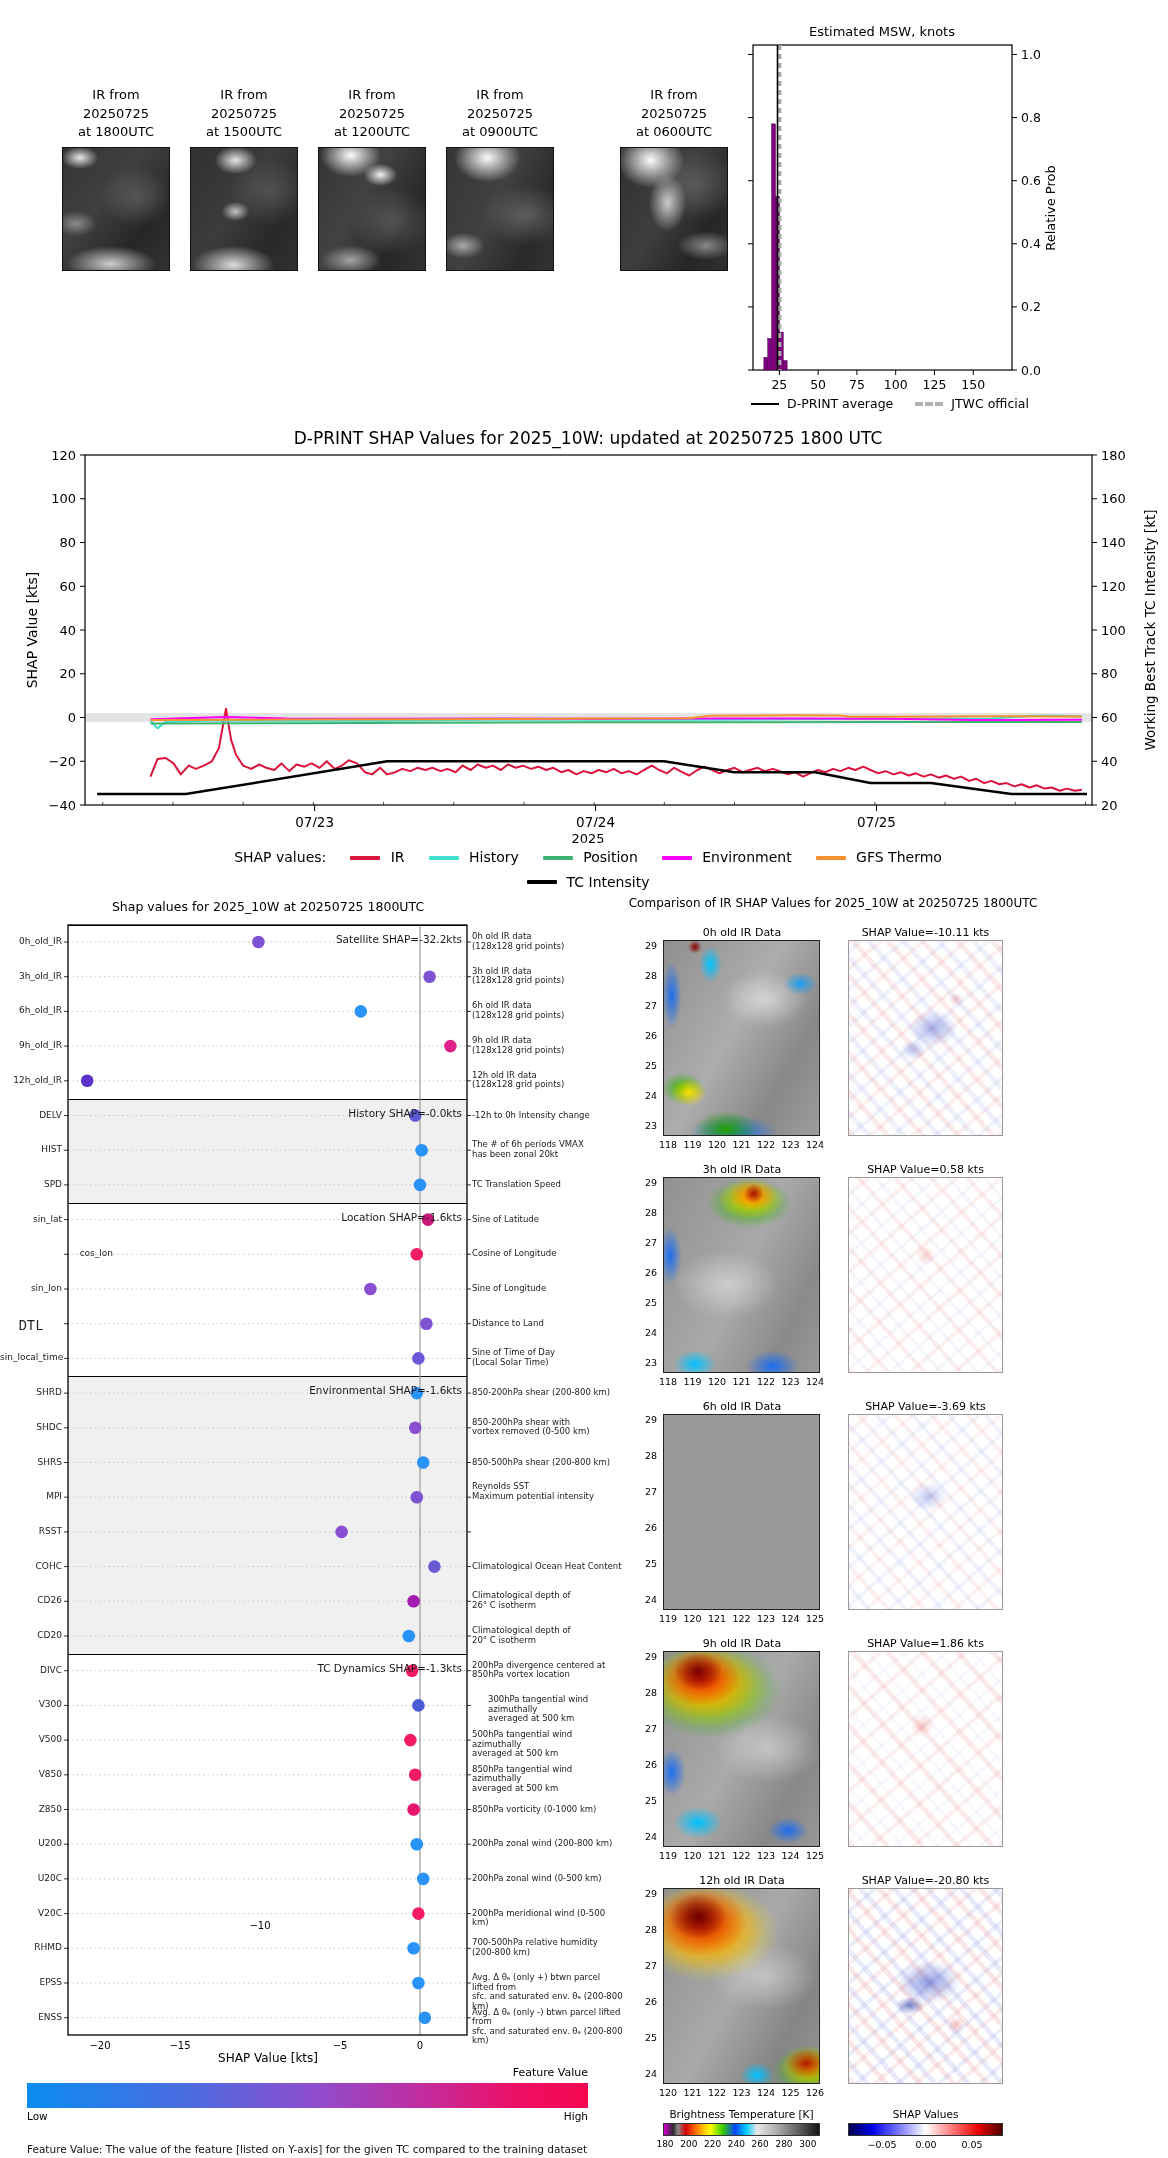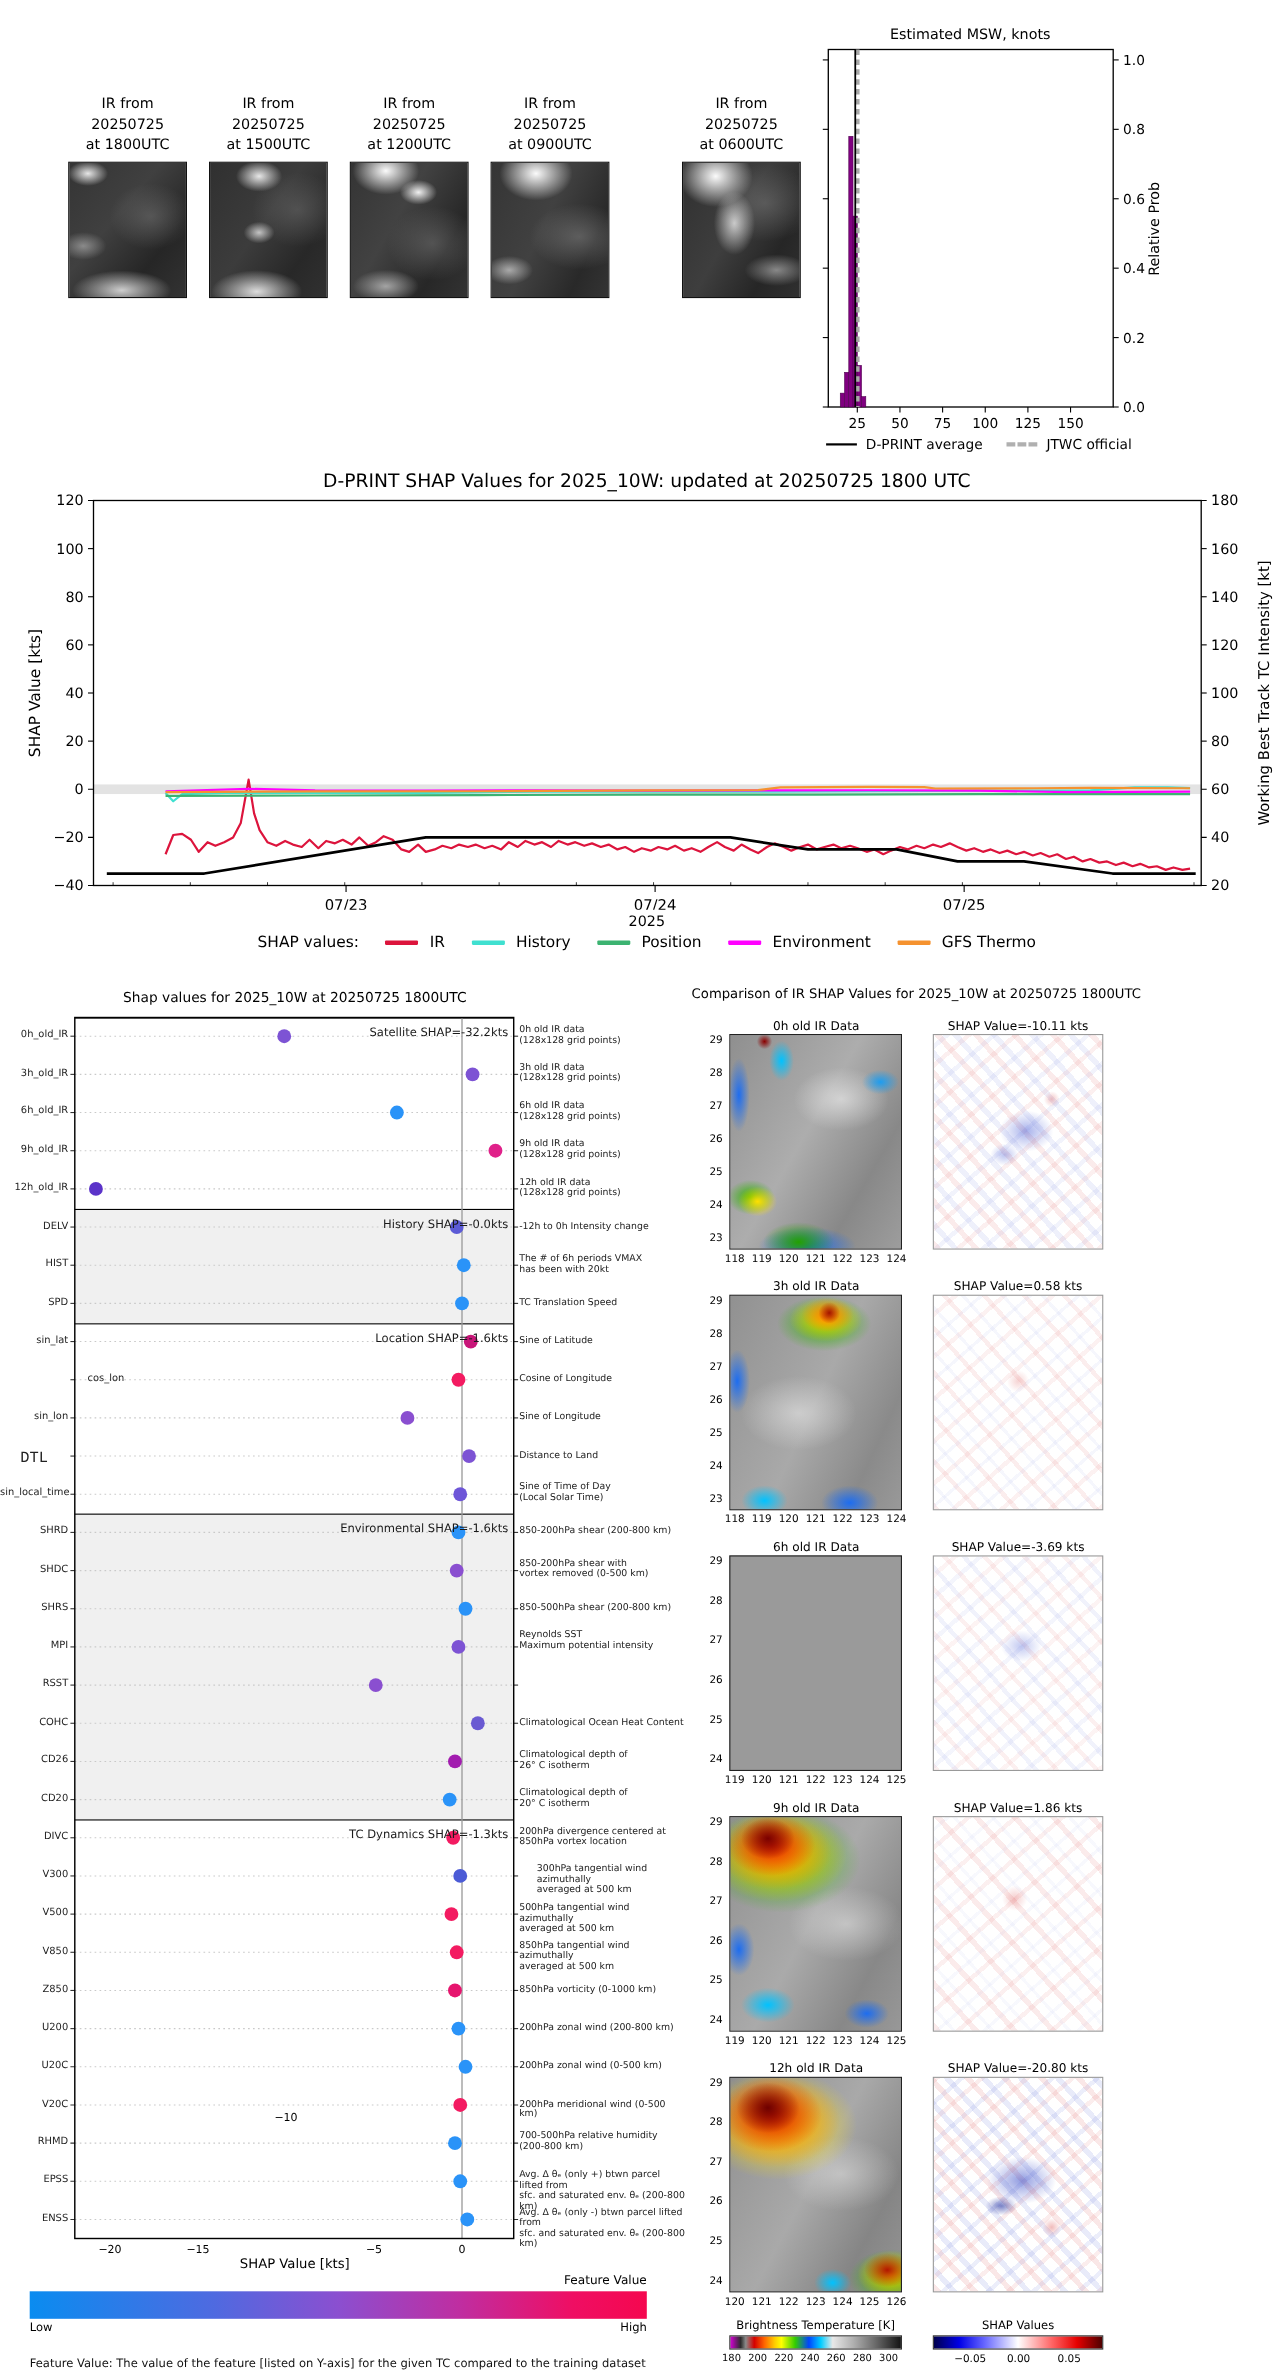--- a/index.html
+++ b/index.html
@@ -289,20 +289,24 @@
   <div class="abs rot" style="left:32px;top:630px;font-size:14px;">SHAP Value [kts]</div>
   <div class="abs rot" style="left:1150px;top:630px;font-size:13.5px;">Working Best Track TC Intensity [kt]</div>
   <div class="abs t13 center" style="left:488px;top:831px;width:200px;">2025</div>
   <div class="abs" id="ts-legend1" style="left:88px;top:849px;width:1000px;display:flex;justify-content:center;align-items:center;gap:24px;font-size:14px;">
     <span>SHAP values:</span>
   <span><span class="sw" style="background: rgb(220, 20, 60);"></span><span style="margin-left: 6px;"> IR</span></span>
       <span><span class="sw" style="background: rgb(64, 224, 208);"></span><span style="margin-left: 6px;"> History</span></span>
       <span><span class="sw" style="background: rgb(60, 179, 113);"></span><span style="margin-left: 6px;"> Position</span></span>
       <span><span class="sw" style="background: rgb(255, 0, 255);"></span><span style="margin-left: 6px;"> Environment</span></span>
       <span><span class="sw" style="background: rgb(245, 146, 47);"></span><span style="margin-left: 6px;"> GFS Thermo</span></span>
+    </div>
+  <div class="abs" id="ts-legend2" style="left:88px;top:874px;width:1000px;display:flex;justify-content:center;align-items:center;gap:10px;font-size:14px;">
+      <span class="sw" style="background: rgb(0, 0, 0);"></span>
+      <span>TC Intensity</span>
     </div>
 
   <div class="abs center" id="dp-title" style="left:68px;top:899px;width:400px;font-size:12.5px;">Shap values for 2025_10W at 20250725 1800UTC</div>
   <div class="abs" id="dotplot" style="left:0;top:0;">
       <div style="position: absolute; left: 68px; top: 925px; width: 399px; height: 173.5px; background: rgb(255, 255, 255); border-top: 1.5px solid rgb(0, 0, 0);"></div>
       <div style="position: absolute; left: 68px; top: 1098.5px; width: 399px; height: 104.1px; background: rgb(240, 240, 240); border-top: 1.5px solid rgb(0, 0, 0);"></div>
       <div style="position: absolute; left: 68px; top: 1202.6px; width: 399px; height: 173.5px; background: rgb(255, 255, 255); border-top: 1.5px solid rgb(0, 0, 0);"></div>
       <div style="position: absolute; left: 68px; top: 1376.1px; width: 399px; height: 277.6px; background: rgb(240, 240, 240); border-top: 1.5px solid rgb(0, 0, 0);"></div>
       <div style="position: absolute; left: 68px; top: 1653.7px; width: 399px; height: 381.7px; background: rgb(255, 255, 255); border-top: 1.5px solid rgb(0, 0, 0);"></div>
       <svg width="620" height="1140" style="position:absolute;left:0;top:915px;">
@@ -449,21 +453,21 @@
       <div style="position: absolute; left: 0px; top: 1040.1px; width: 62px; text-align: right; font-size: 9px; color: rgb(34, 34, 34);">9h_old_IR</div>
       <div style="position: absolute; left: 472px; top: 1036.1px; width: 152px; font-size: 8.5px; line-height: 9.5px; white-space: pre-line; color: rgb(34, 34, 34);">9h old IR data
 (128x128 grid points)</div>
       <div style="position: absolute; left: 0px; top: 1074.8px; width: 62px; text-align: right; font-size: 9px; color: rgb(34, 34, 34);">12h_old_IR</div>
       <div style="position: absolute; left: 472px; top: 1070.8px; width: 152px; font-size: 8.5px; line-height: 9.5px; white-space: pre-line; color: rgb(34, 34, 34);">12h old IR data
 (128x128 grid points)</div>
       <div style="position: absolute; left: 0px; top: 1109.5px; width: 62px; text-align: right; font-size: 9px; color: rgb(34, 34, 34);">DELV</div>
       <div style="position: absolute; left: 472px; top: 1110.5px; width: 152px; font-size: 8.5px; line-height: 9.5px; white-space: pre-line; color: rgb(34, 34, 34);">-12h to 0h Intensity change</div>
       <div style="position: absolute; left: 0px; top: 1144.2px; width: 62px; text-align: right; font-size: 9px; color: rgb(34, 34, 34);">HIST</div>
       <div style="position: absolute; left: 472px; top: 1140.2px; width: 152px; font-size: 8.5px; line-height: 9.5px; white-space: pre-line; color: rgb(34, 34, 34);">The # of 6h periods VMAX
-has been with 20kt</div>
+has been zonal 20kt</div>
       <div style="position: absolute; left: 0px; top: 1178.9px; width: 62px; text-align: right; font-size: 9px; color: rgb(34, 34, 34);">SPD</div>
       <div style="position: absolute; left: 472px; top: 1179.9px; width: 152px; font-size: 8.5px; line-height: 9.5px; white-space: pre-line; color: rgb(34, 34, 34);">TC Translation Speed</div>
       <div style="position: absolute; left: 0px; top: 1213.6px; width: 62px; text-align: right; font-size: 9px; color: rgb(34, 34, 34);">sin_lat</div>
       <div style="position: absolute; left: 472px; top: 1214.6px; width: 152px; font-size: 8.5px; line-height: 9.5px; white-space: pre-line; color: rgb(34, 34, 34);">Sine of Latitude</div>
       <div style="position: absolute; left: 12px; top: 1248.3px; width: 62px; text-align: right; font-size: 9px; color: rgb(34, 34, 34); padding-left: 39px;">cos_lon</div>
       <div style="position: absolute; left: 472px; top: 1249.3px; width: 152px; font-size: 8.5px; line-height: 9.5px; white-space: pre-line; color: rgb(34, 34, 34);">Cosine of Longitude</div>
       <div style="position: absolute; left: 0px; top: 1283px; width: 62px; text-align: right; font-size: 9px; color: rgb(34, 34, 34);">sin_lon</div>
       <div style="position: absolute; left: 472px; top: 1284px; width: 152px; font-size: 8.5px; line-height: 9.5px; white-space: pre-line; color: rgb(34, 34, 34);">Sine of Longitude</div>
       <div style="position: absolute; left: 0px; top: 1317.7px; width: 62px; text-align: center; font-size: 14px; color: rgb(34, 34, 34); font-family: Liberation Mono, monospace;">DTL</div>
       <div style="position: absolute; left: 472px; top: 1318.7px; width: 152px; font-size: 8.5px; line-height: 9.5px; white-space: pre-line; color: rgb(34, 34, 34);">Distance to Land</div>

